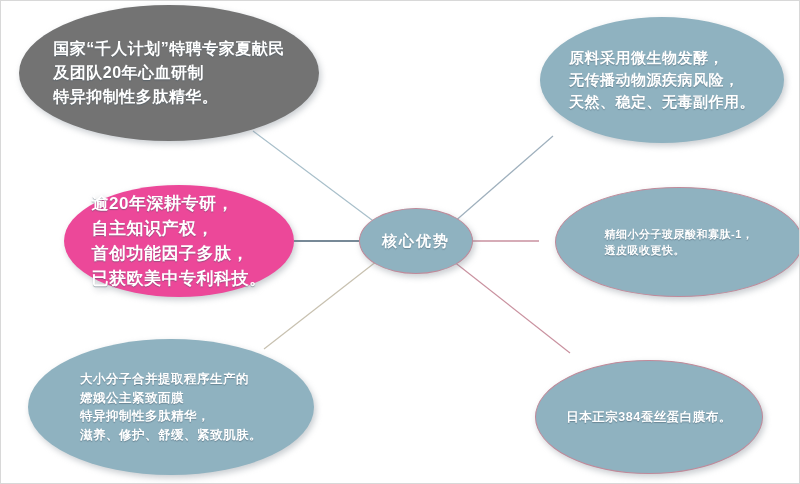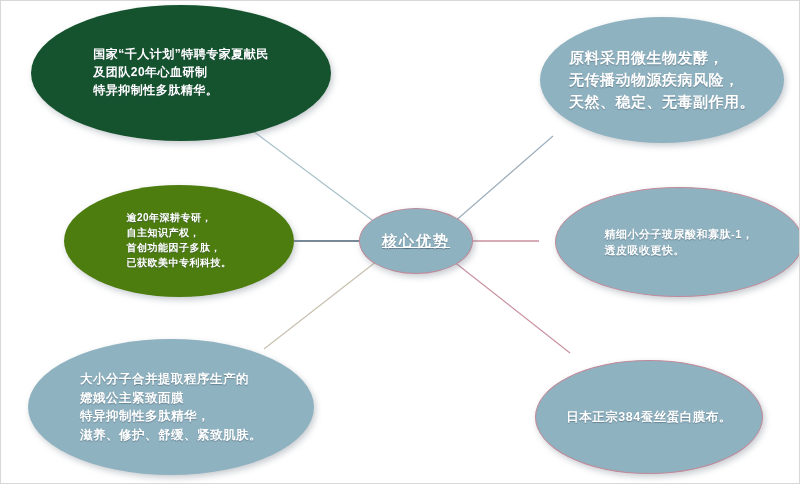--- a/index.html
+++ b/index.html
@@ -40,50 +40,49 @@
     filter: drop-shadow(2px 3px 3px rgba(120,130,140,0.40));
   }
   .node .txt {
     display: block;
     white-space: pre-line;
     padding: 0 6px;
   }
   .node-center {
     text-align: center;
     letter-spacing: 2px;
-    text-decoration: underline;
   }
   .node-center .txt { padding: 0; }
 </style>
 </head>
 <body>
 
 <div id="canvas">
 
   <svg id="edges" viewBox="0 0 800 484" xmlns="http://www.w3.org/2000/svg">
       <line x1="375" y1="222" x2="252" y2="130" stroke="#a8bfca" stroke-width="1.2"></line>
       <line x1="452" y1="222" x2="552" y2="135" stroke="#9fb0bd" stroke-width="1.2"></line>
       <line x1="358" y1="240" x2="293" y2="240" stroke="#4a6274" stroke-width="1.4"></line>
       <line x1="472" y1="240" x2="538" y2="240" stroke="#c9919f" stroke-width="1.4"></line>
       <line x1="376" y1="260" x2="263" y2="348" stroke="#c8c1b0" stroke-width="1.2"></line>
       <line x1="452" y1="260" x2="569" y2="352" stroke="#c9919f" stroke-width="1.2"></line>
     </svg>
 
   <div id="nodes-layer">
-      <div class="node" style="left: 30px; top: 4px; width: 300px; height: 136px; background: #14532d; border: none; font-size: 12px;">
+      <div class="node" style="left: 18px; top: 4px; width: 300px; height: 136px; background: #737373; border: none; font-size: 16px;">
         <span class="txt">国家“千人计划”特聘专家夏献民
 及团队20年心血研制
 特异抑制性多肽精华。</span>
       </div>
       <div class="node" style="left: 539px; top: 16px; width: 244px; height: 126px; background: rgb(143, 178, 192); border: none; font-size: 15px;">
         <span class="txt">原料采用微生物发酵，
 无传播动物源疾病风险，
 天然、稳定、无毒副作用。</span>
       </div>
-      <div class="node" style="left: 63px; top: 184px; width: 230px; height: 112px; background: #4d7c0f; border: none; font-size: 10px;">
+      <div class="node" style="left: 63px; top: 184px; width: 230px; height: 112px; background: #ec4899; border: none; font-size: 17px;">
         <span class="txt">逾20年深耕专研，
 自主知识产权，
 首创功能因子多肽，
 已获欧美中专利科技。</span>
       </div>
       <div class="node" style="left: 554px; top: 186px; width: 248px; height: 110px; background: rgb(143, 178, 192); border: 1.5px solid rgb(192, 138, 154); font-size: 11px;">
         <span class="txt">精细小分子玻尿酸和寡肽-1，
 透皮吸收更快。</span>
       </div>
       <div class="node" style="left: 27px; top: 338px; width: 286px; height: 136px; background: rgb(143, 178, 192); border: none; font-size: 12.5px;">

